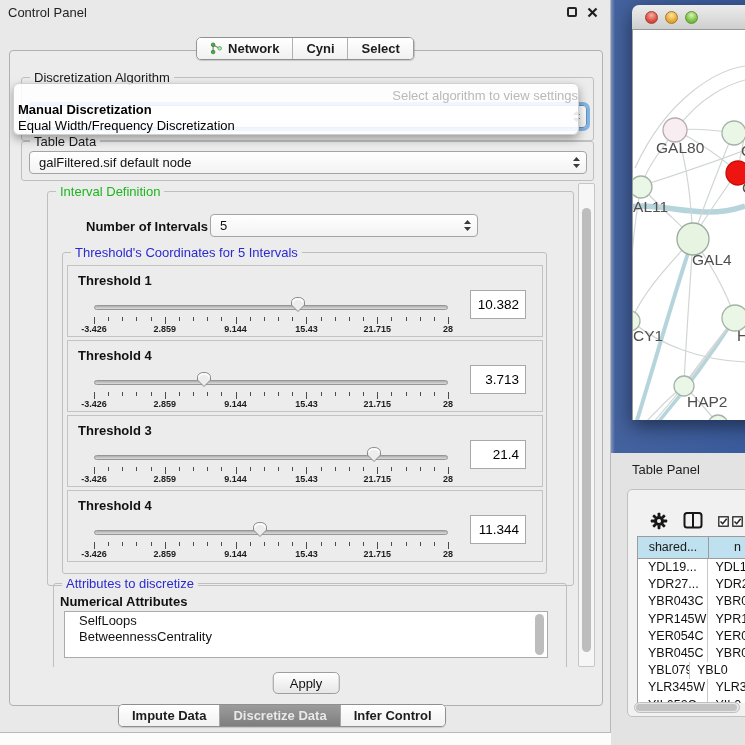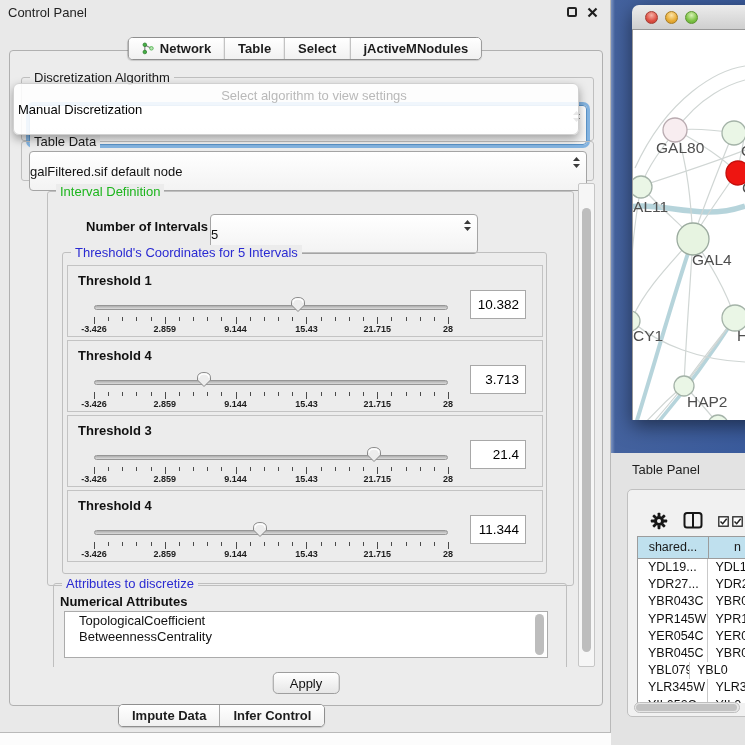--- a/index.html
+++ b/index.html
@@ -29,34 +29,34 @@
   
   .content-panel { position:absolute; left:9px; top:50px; width:594px; height:656px;
     background:#ececec; border:1px solid #b0b0b0; border-radius:4px; overflow:hidden; }
 
   .groupbox { position:absolute; border:1px solid #bfbfbf; border-radius:3px; }
   .grouplabel { position:absolute; top:-8px; left:8px; background:#ececec; padding:0 4px;
     font-size:13px; color:#1a1a1a; white-space:nowrap; }
   .grouplabel.green { color:#1db51d; }
   .grouplabel.blue { color:#2a2ad2; }
 
-  .combo { position:absolute; height:40px; background:linear-gradient(#ffffff,#f3f3f3);
+  .combo { position:absolute; height:23px; background:linear-gradient(#ffffff,#f3f3f3);
     border:1px solid #a4a4a4; border-radius:4px; font-size:13px; color:#111;
-    display:flex; align-items:center; cursor:pointer; }
+    display:flex; align-items:center; padding-left:9px; cursor:pointer; }
   .combo .arrows { position:absolute; right:5px; top:4px; }
   .combo.focused { box-shadow:0 0 0 3px rgba(96,160,220,.75); border-color:#5a93c8; }
 
   
   .algo-popup { position:absolute; left:3px; top:32px; width:566px; height:52px;
     background:rgba(255,255,255,.88); border:1px solid #d0d0d0; border-radius:6px;
     box-shadow:0 4px 10px rgba(0,0,0,.35); z-index:50; }
-  .algo-prompt { position:absolute; left:0; top:4px; width:100%; text-align:center;
+  .algo-prompt { position:absolute; left:0; top:4px; width:100%; text-align:right;
     font-size:13px; color:#b9b9b9;padding-left:36px; }
   .algo-item { position:absolute; left:4px; font-size:13px; color:#000; width:550px; cursor:pointer; }
-  .algo-item.b { font-weight:normal; top:18px; }
+  .algo-item.b { font-weight:bold; top:18px; }
   .algo-item.r { top:34px; }
 
   
   .viewport { position:absolute; left:4px; top:132px; width:566px; height:484px; overflow:hidden; }
   .vscroll { position:absolute; left:568px; top:132px; width:17px; height:484px;
     background:#f6f6f6; border:1px solid #c6c6c6; border-radius:2px; }
   .vscroll .thumb { position:absolute; left:3px; top:24px; width:9px; height:444px;
     background:#bdbdbd; border-radius:5px; }
 
   .noi-label { position:absolute; font-size:13px; font-weight:bold; color:#111; }
@@ -148,47 +148,45 @@
           <svg width="13" height="13" viewBox="0 0 13 13">
             <path d="M3 4 V9 M4 3.6 L8.6 5.8" stroke="#8a8a8a" stroke-width="1.2" fill="none"></path>
             <circle cx="3" cy="2.8" r="1.8" fill="#45b045" stroke="#2e7d2e" stroke-width="0.8"></circle>
             <circle cx="3" cy="10" r="1.8" fill="#45b045" stroke="#2e7d2e" stroke-width="0.8"></circle>
             <circle cx="9.6" cy="6.3" r="1.8" fill="#b9e2b4" stroke="#45b045" stroke-width="0.8"></circle>
           </svg>
         </span>
         <span>Network</span>
       </div>
       <div class="seg">
-        <span>Table</span>
+        <span>Cyni</span>
       </div>
       <div class="seg">
         <span>Select</span>
-      </div>
-      <div class="seg">
-        <span>jActiveMNodules</span>
       </div>
     </div>
 
   <div class="content-panel">
 
     <div class="groupbox" style="left:11px; top:26px; width:573px; height:64px;">
       <span class="grouplabel">Discretization Algorithm</span>
     </div>
     <div class="combo focused" style="left:19px; top:54px; width:558px;">
       <span class="arrows">
         <svg width="9" height="13" viewBox="0 0 9 13">
             <path d="M4.5 1 L8 5 H1 Z" fill="#3a3a3a"></path>
             <path d="M4.5 12 L1 8 H8 Z" fill="#3a3a3a"></path>
           </svg>
       </span>
     </div>
 
     <div class="algo-popup">
       <div class="algo-prompt">Select algorithm to view settings</div>
       <div class="algo-item b">Manual Discretization</div>
+      <div class="algo-item r">Equal Width/Frequency Discretization</div>
     </div>
 
     <div class="groupbox" style="left:11px; top:90px; width:573px; height:40px;">
       <span class="grouplabel">Table Data</span>
     </div>
     <div class="combo" style="left:19px; top:100px; width:558px;">
       <span>galFiltered.sif default node</span>
       <span class="arrows">
         <svg width="9" height="13" viewBox="0 0 9 13">
             <path d="M4.5 1 L8 5 H1 Z" fill="#3a3a3a"></path>
@@ -390,36 +388,39 @@
               </div>
             </div>
         </div>
       </div>
 
       <div class="groupbox" style="left:39px; top:400px; width:514px; height:110px; ">
         <span class="grouplabel blue">Attributes to discretize</span>
         <div class="attr-label">Numerical Attributes</div>
         <div class="attr-list" id="attrList">
           <div class="attr-scroll"></div>
-            <div class="attr-item">TopologicalCoefficient</div>
+        <div class="attr-item">SelfLoops</div>
             <div class="attr-item">BetweennessCentrality</div>
           </div>
       </div>
     </div>
 
     <div class="vscroll">
       <div class="thumb"></div>
     </div>
 
     <button class="apply-btn">Apply</button>
   </div>
 
   <div class="tabstrip bottom-tabs" id="bottomTabs">
       <div class="seg">
         <span>Impute Data</span>
+      </div>
+      <div class="seg sel">
+        <span>Discretize Data</span>
       </div>
       <div class="seg">
         <span>Infer Control</span>
       </div>
     </div>
 </div>
 <div class="bottom-strip"></div>
 
 <div class="right-panel">
   <div class="blue-bg"></div>

